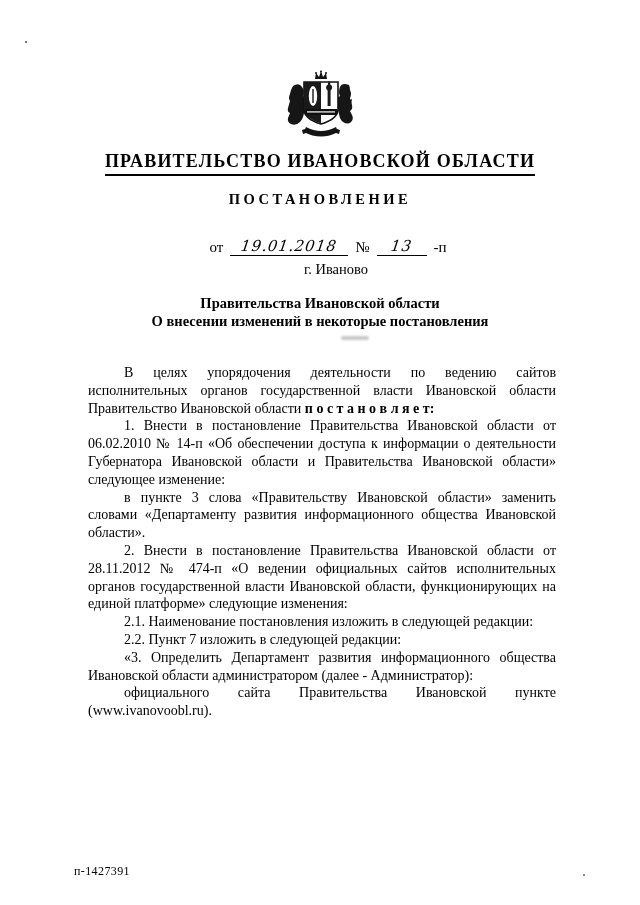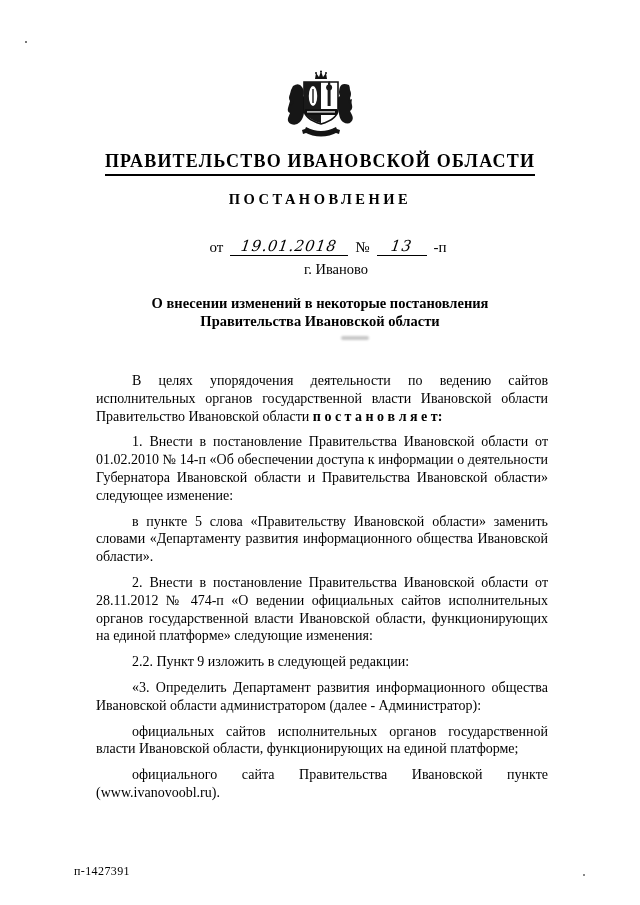--- a/index.html
+++ b/index.html
@@ -39,21 +39,21 @@
   
   .doc-title{
     position:absolute;top:294px;left:0;width:640px;text-align:center;
     font-weight:bold;font-size:14.5px;line-height:18px;
   }
   
   .body-text{
     position:absolute;top:364px;left:88px;width:468px;
     font-size:14px;line-height:17.8px;text-align:justify;
   }
-  .body-text p{margin:8px;text-indent:36px;}
+  .body-text p{margin:0;text-indent:36px;}
   .resolve-bold{font-weight:bold;}
   
   .footer-code{
     position:absolute;left:74px;top:864px;font-size:12px;letter-spacing:0.4px;
   }
   
   .smudge{
     position:absolute;left:341px;top:336px;width:28px;height:4px;
     background:#9a9a9a;opacity:.55;filter:blur(1px);border-radius:2px;
   }
@@ -111,34 +111,34 @@
     <span>№</span>
     <span class="slot slot-num">
       <span class="handwriting">13</span>
     </span>
     <span>-п</span>
   </div>
 
   <div class="city">г. Иваново</div>
 
   <div class="doc-title">
+    <div>Правительства Ивановской области</div>
     <div>О внесении изменений в некоторые постановления</div>
-    <div>Правительства Ивановской области</div>
   </div>
 
   <div class="smudge"></div>
   <div class="speck1"></div>
   <div class="speck2"></div>
 
   <div class="body-text">
     <p><span>В целях упорядочения деятельности по ведению сайтов исполнительных органов государственной власти Ивановской области Правительство Ивановской области </span><span class="resolve-bold">п о с т а н о в л я е т:</span></p>
-    <p>1. Внести в постановление Правительства Ивановской области от 01.02.2010 № 14-п «Об обеспечении доступа к информации о деятельности Губернатора Ивановской области и Правительства Ивановской области» следующее изменение:</p>
-    <p>в пункте 5 слова «Правительству Ивановской области» заменить словами «Департаменту развития информационного общества Ивановской области».</p>
+    <p>1. Внести в постановление Правительства Ивановской области от 06.02.2010 № 14-п «Об обеспечении доступа к информации о деятельности Губернатора Ивановской области и Правительства Ивановской области» следующее изменение:</p>
+    <p>в пункте 3 слова «Правительству Ивановской области» заменить словами «Департаменту развития информационного общества Ивановской области».</p>
     <p>2. Внести в постановление Правительства Ивановской области от 28.11.2012 № 474-п «О ведении официальных сайтов исполнительных органов государственной власти Ивановской области, функционирующих на единой платформе» следующие изменения:</p>
-    <p>2.2. Пункт 9 изложить в следующей редакции:</p>
+    <p>2.1. Наименование постановления изложить в следующей редакции:</p>
+    <p>2.2. Пункт 7 изложить в следующей редакции:</p>
     <p>«3. Определить Департамент развития информационного общества Ивановской области администратором (далее - Администратор):</p>
-    <p>официальных сайтов исполнительных органов государственной власти Ивановской области, функционирующих на единой платформе;</p>
     <p>официального сайта Правительства Ивановской пункте (www.ivanovoobl.ru).</p>
   </div>
 
   <div class="footer-code">п-1427391</div>
 
 </div>
 
 </body></html>

